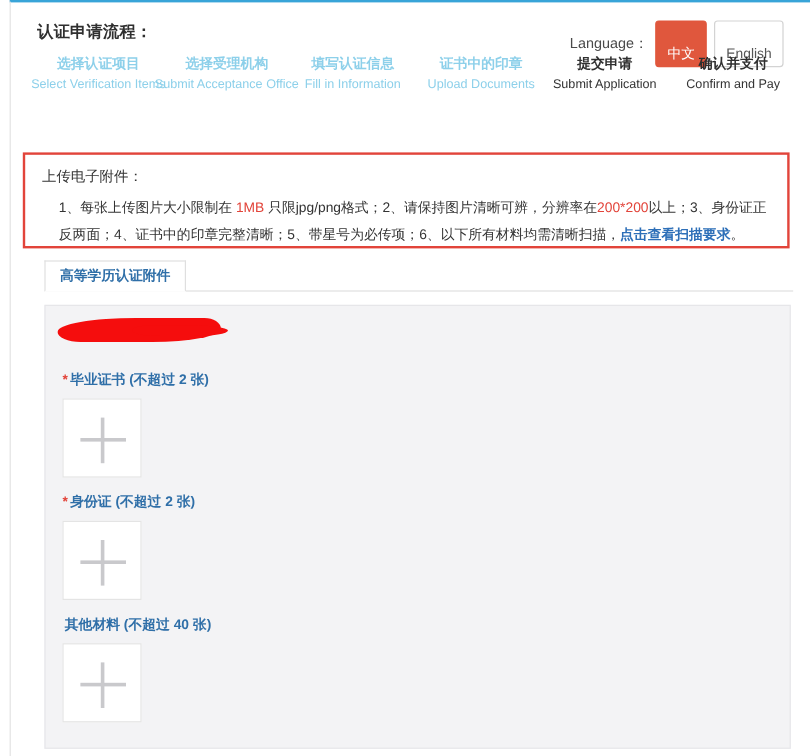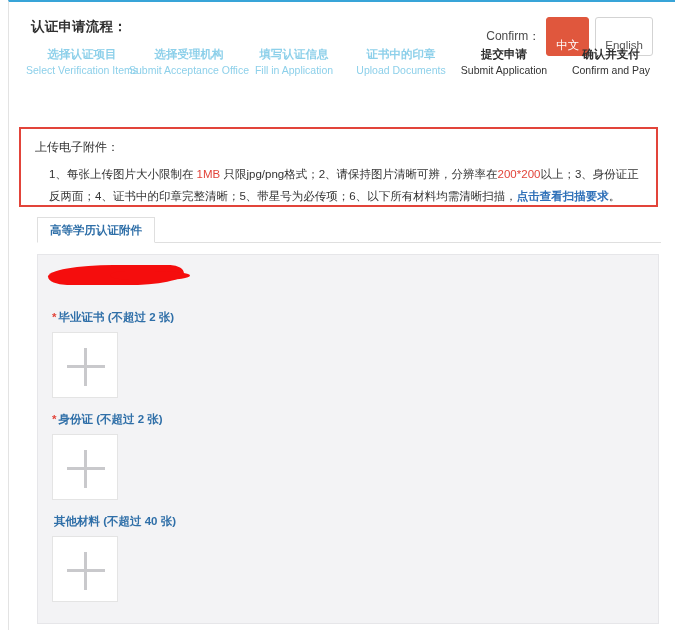--- a/index.html
+++ b/index.html
@@ -288,39 +288,39 @@
   }
 </style>
 </head>
 <body>
 
 <div id="page-frame">
 
   <div id="header-row">
     <div id="page-title">认证申请流程：</div>
     <div id="lang-block">
-      <span id="lang-label">Confirm：</span>
+      <span id="lang-label">Language：</span>
       <span class="lang-btn active">中文</span>
       <span class="lang-btn">English</span>
     </div>
   </div>
 
   <div id="stepper">
 
     <div class="step done" style="left:3px;">
       <div class="step-cn">选择认证项目</div>
       <div class="step-en">Select Verification Items</div>
     </div>
     <div class="step done" style="left:110px;">
       <div class="step-cn">选择受理机构</div>
       <div class="step-en">Submit Acceptance Office</div>
     </div>
     <div class="step done" style="left:215px;">
       <div class="step-cn">填写认证信息</div>
-      <div class="step-en">Fill in Application</div>
+      <div class="step-en">Fill in Information</div>
     </div>
     <div class="step done" style="left:322px;">
       <div class="step-cn">证书中的印章</div>
       <div class="step-en">Upload Documents</div>
     </div>
     <div class="step pending" style="left:425px;">
       <div class="step-cn">提交申请</div>
       <div class="step-en">Submit Application</div>
     </div>
     <div class="step pending" style="left:532px;">

